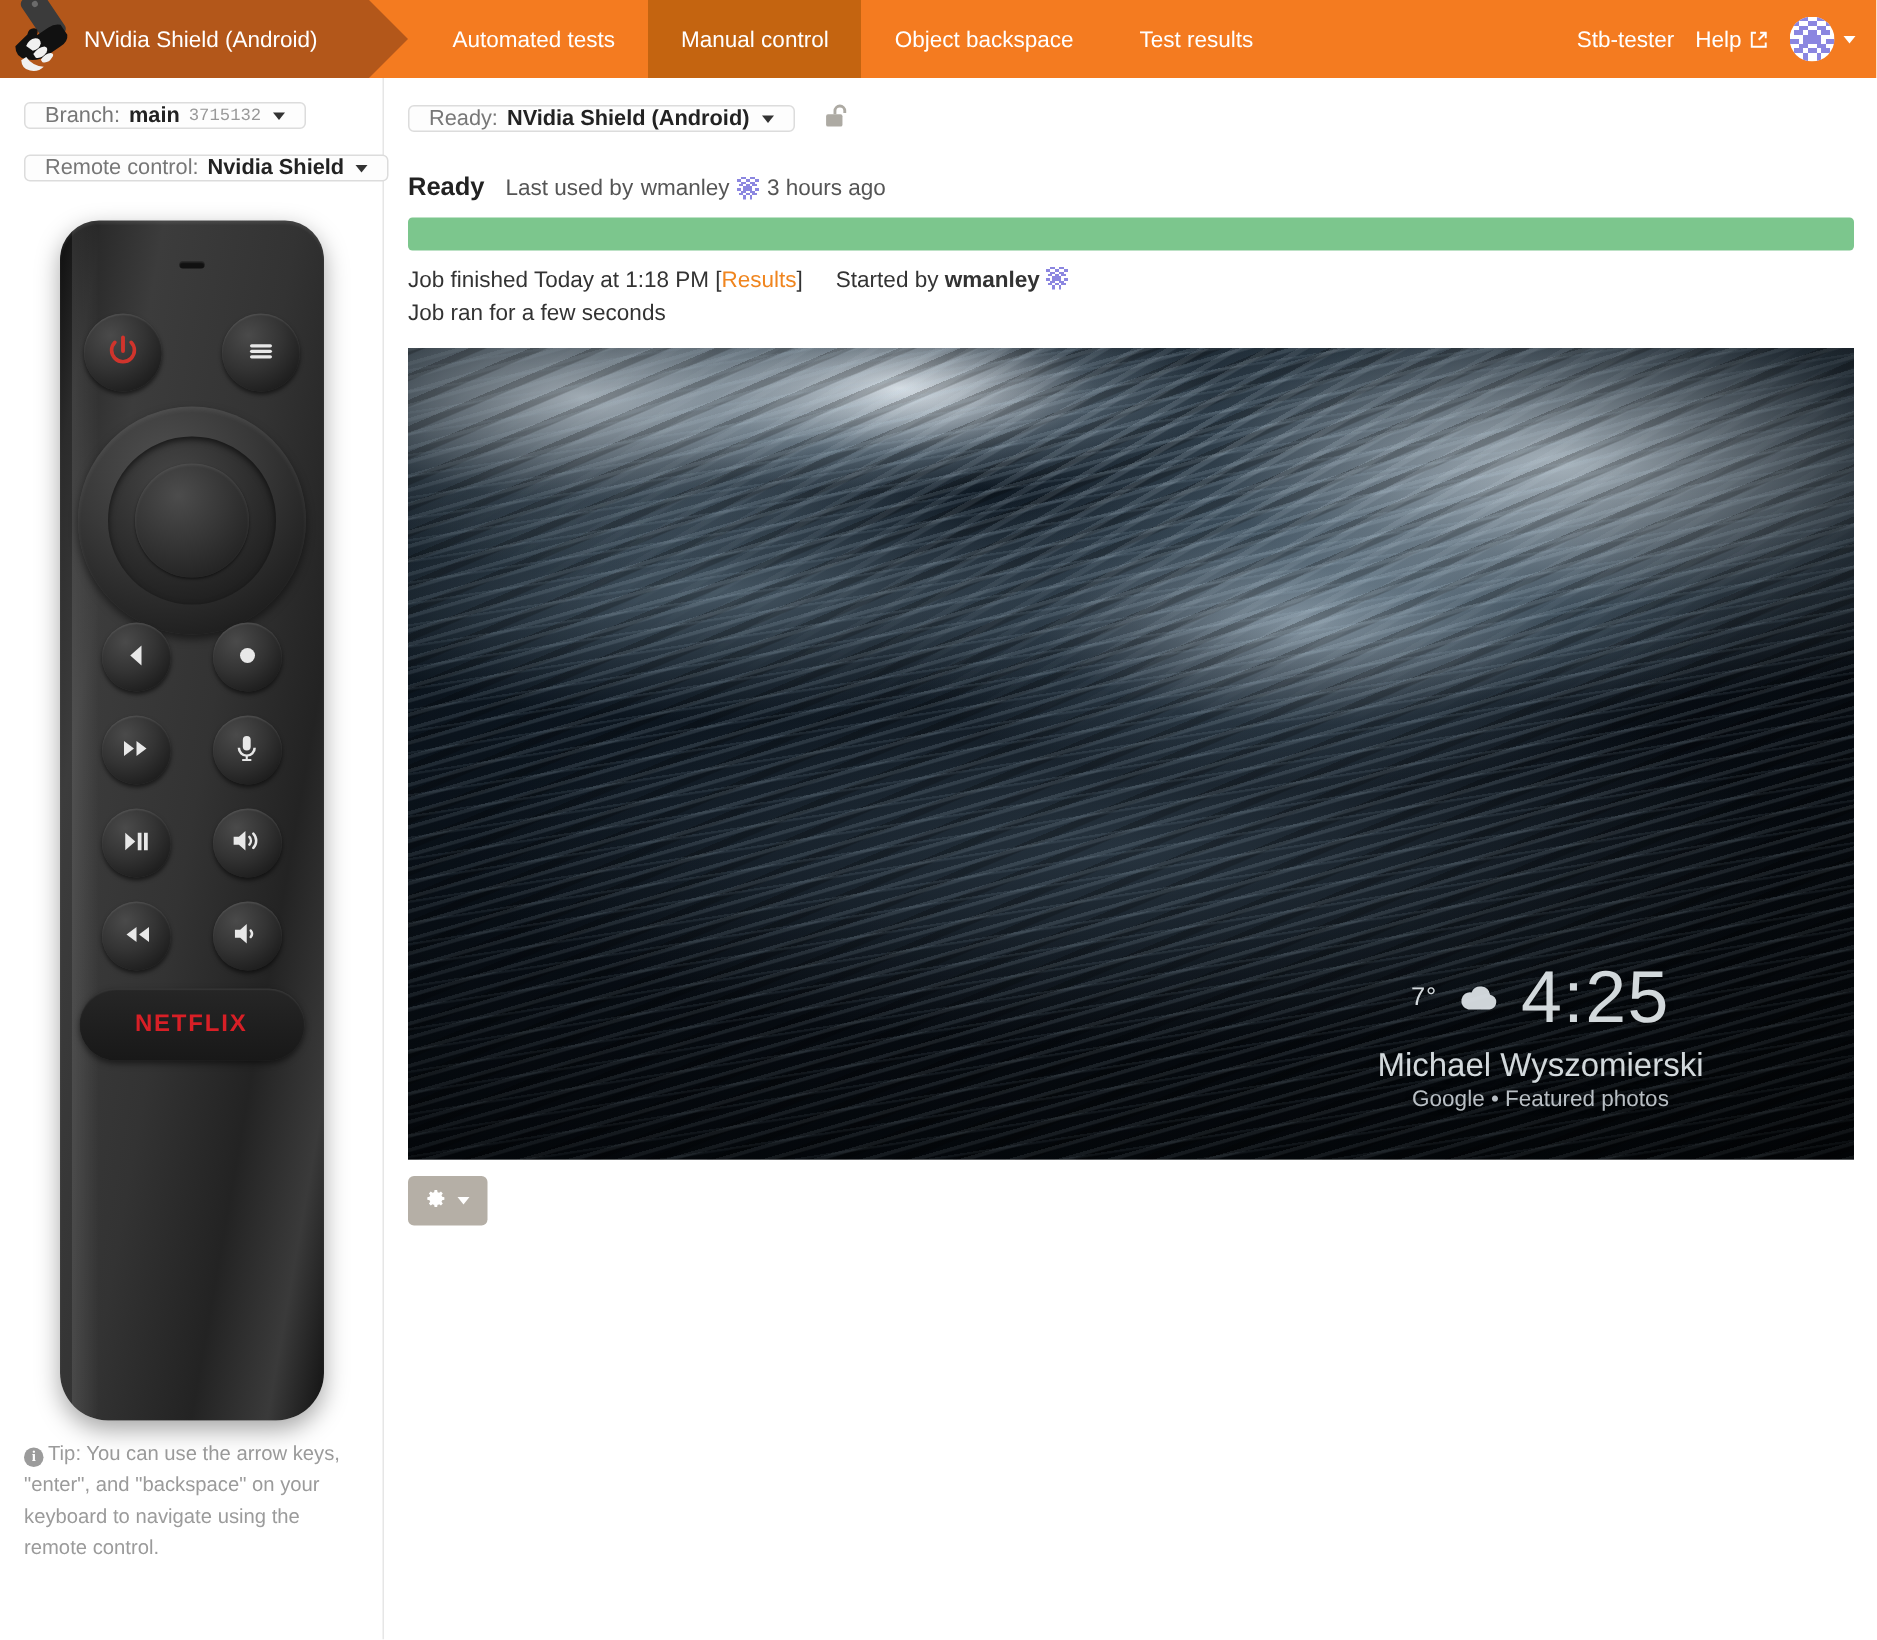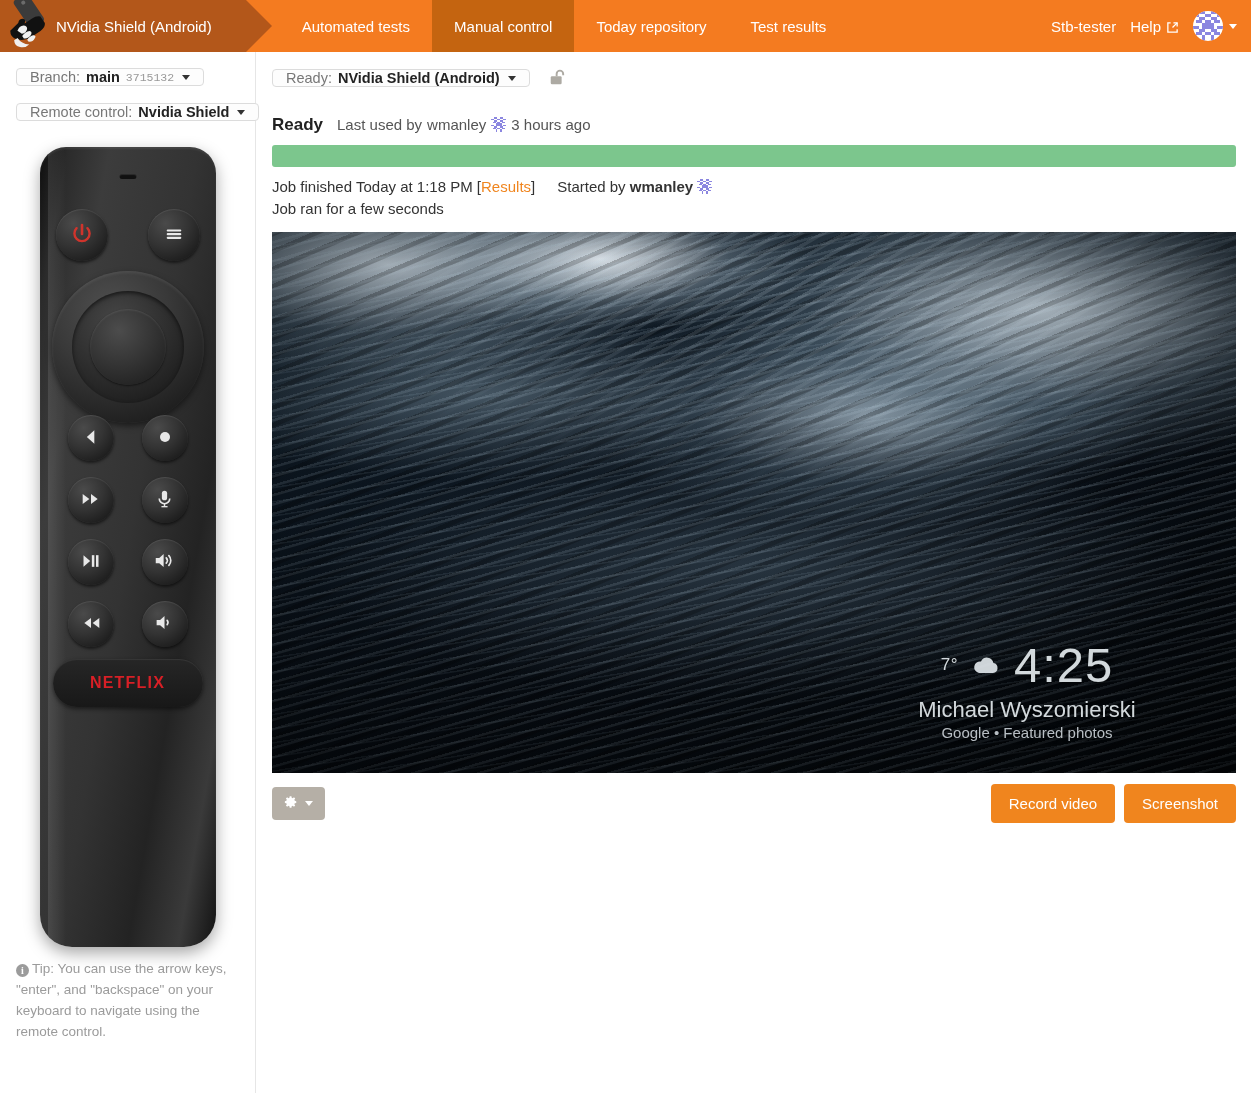--- a/index.html
+++ b/index.html
@@ -348,21 +348,21 @@
           <path d="M6 30 q-3 5 1 9 q4 4 9 3 q-6 -5 -6 -12 z" fill="#f0f0f0"></path>
         </g>
       </svg>
     </span>
     <span>NVidia Shield (Android)</span>
   </div>
 
   <div class="nav-tabs">
     <a class="nav-tab">Automated tests</a>
     <a class="nav-tab active">Manual control</a>
-    <a class="nav-tab">Today repository</a>
+    <a class="nav-tab">Object backspace</a>
     <a class="nav-tab">Test results</a>
   </div>
 
   <div class="nav-right">
     <a class="nav-link">
       <span>Stb-tester</span>
     </a>
     <a class="nav-link">
       <span>Help</span>
       <span class="ext-icon">
@@ -649,20 +649,16 @@
     <div class="action-bar">
       <button class="btn-gear">
         <span>
           <svg viewBox="0 0 16 16" width="14" height="14">
             <path fill="#fff" d="M8 5.2a2.8 2.8 0 1 0 0 5.6 2.8 2.8 0 0 0 0-5.6zm0 4.2a1.4 1.4 0 1 1 0-2.8 1.4 1.4 0 0 1 0 2.8z"></path>
             <path fill="#fff" d="M14 9v-2l-1.7-.3a4.6 4.6 0 0 0-.5-1.2l1-1.4-1.4-1.4-1.4 1a4.6 4.6 0 0 0-1.2-.5L8.5 1.5h-2L6.2 3.2a4.6 4.6 0 0 0-1.2.5l-1.4-1L2.2 4.1l1 1.4a4.6 4.6 0 0 0-.5 1.2L1 7v2l1.7.3c.1.4.3.8.5 1.2l-1 1.4 1.4 1.4 1.4-1c.4.2.8.4 1.2.5l.3 1.7h2l.3-1.7c.4-.1.8-.3 1.2-.5l1.4 1 1.4-1.4-1-1.4c.2-.4.4-.8.5-1.2L14 9z"></path>
           </svg>
         </span>
         <span class="caret"></span>
       </button>
-      <div class="action-right">
-        <button class="btn-orange">Record video</button>
-        <button class="btn-orange">Screenshot</button>
-      </div>
     </div>
 
   </div>
 </div>
 
 </body></html>

